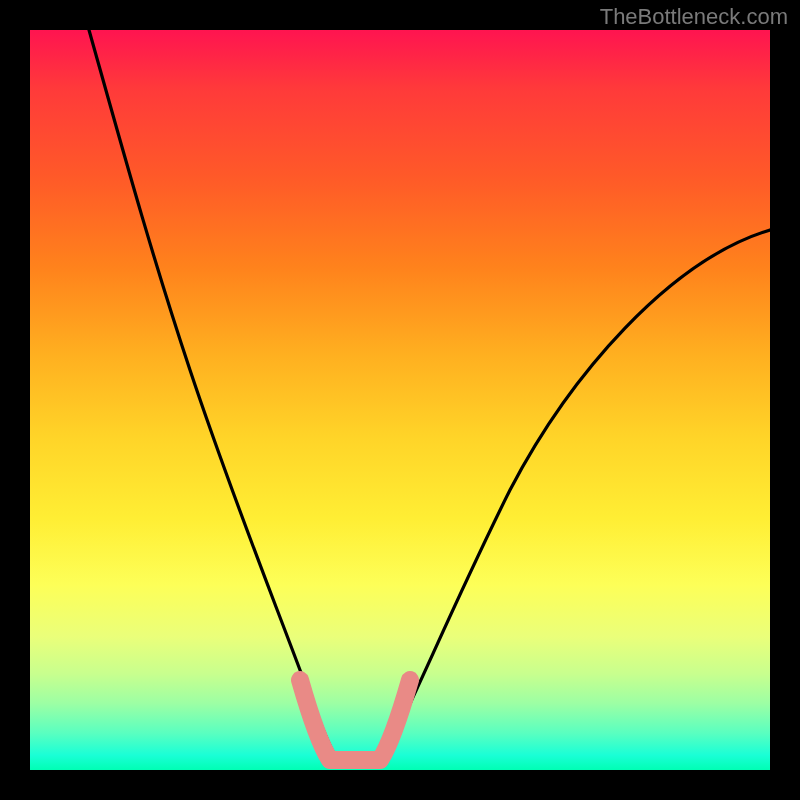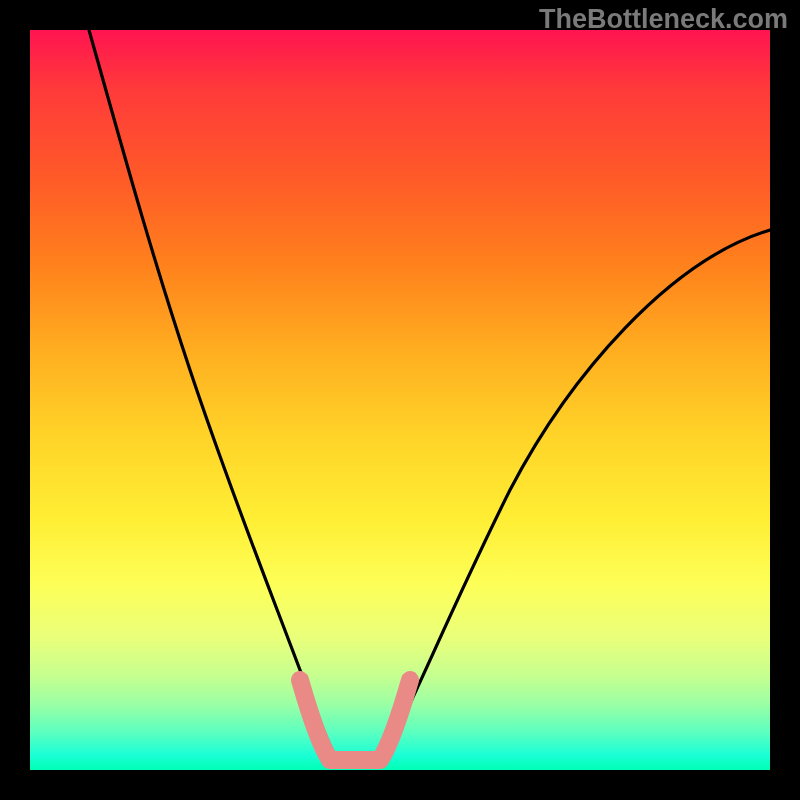--- a/index.html
+++ b/index.html
@@ -9,22 +9,22 @@
     background: #000;
     position: relative;
     overflow: hidden;
     font-family: Arial, sans-serif;
   }
   .watermark {
     position: absolute;
     top: 4px;
     right: 12px;
     color: #7a7a7a;
-    font-size: 27px;
-    font-weight: 700;
+    font-size: 22px;
+    font-weight: 400;
     z-index: 10;
   }
   .plot-area {
     position: absolute;
     left: 30px;
     top: 30px;
     width: 740px;
     height: 740px;
     background: linear-gradient(to bottom,
       #ff1450 0%,

